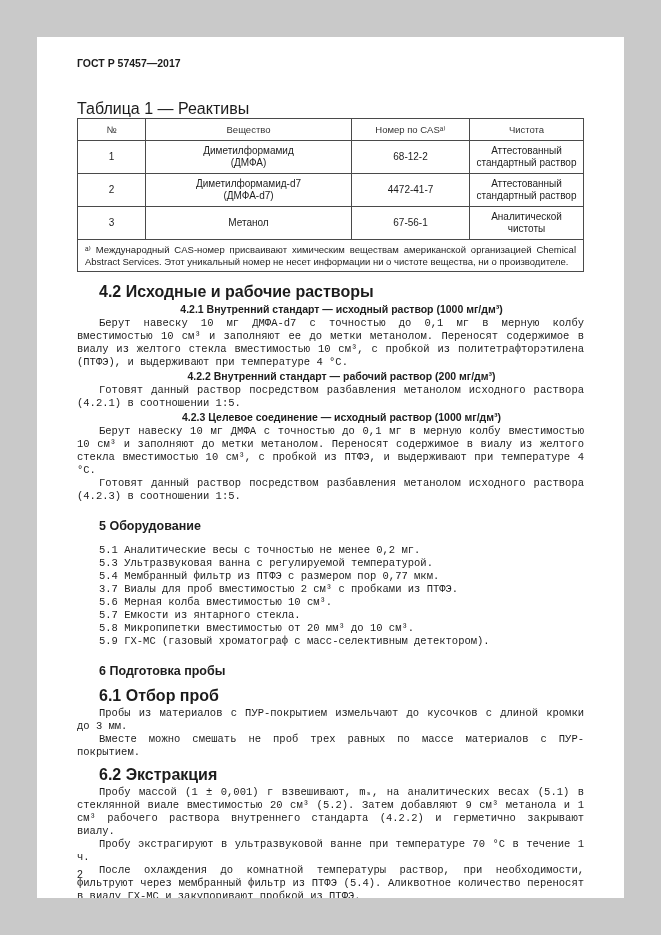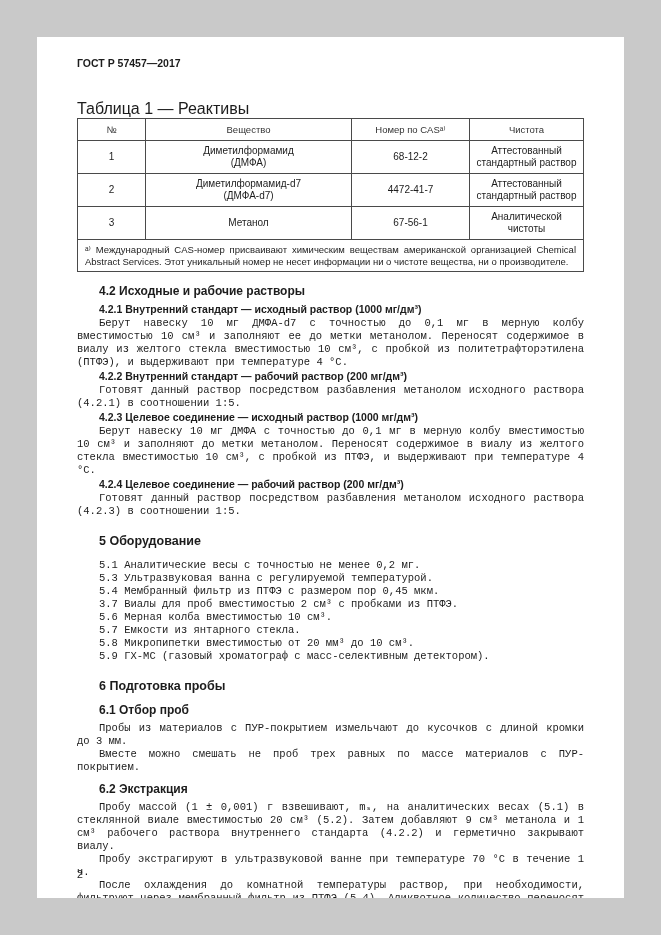--- a/index.html
+++ b/index.html
@@ -24,22 +24,22 @@
     border:1px solid #4a4a4a;
     text-align:center; vertical-align:middle;
   }
   .reagents th { font-size:9.5px; font-weight:normal; color:#333; padding:5px 4px; }
   .reagents td { font-size:10px; padding:4px 4px; white-space:pre-line; line-height:12px; }
   .reagents td.footnote {
     font-size:9.5px; text-align:justify; white-space:normal;
     padding:4px 7px; line-height:11.5px;
   }
   .h2 { font-size:12.5px; font-weight:bold; text-indent:22px; margin:16px 0 10px; line-height:15px; }
-  .h3 { font-size:12px; font-weight:bold; text-indent:22px; margin:9px 0 5px; line-height:13px; }
-  .h4 { font-size:10.5px; font-weight:bold; text-indent:22px; margin:1px 0; line-height:13px; }
+  .h3 { font-size:16px; font-weight:bold; text-indent:22px; margin:9px 0 5px; line-height:13px; }
+  .h4 { font-size:10.5px; font-weight:bold; text-indent:22px; margin:1px 0; line-height:13px;text-align:center; }
   .p  { font-size:10.5px; text-indent:22px; text-align:justify; line-height:13px;font-family:Liberation Mono, monospace; }
   .page-number { position:absolute; left:40px; bottom:18px; font-size:10.5px; }
 </style>
 </head>
 <body>
 
 <div class="page">
 
   <div class="doc-header">ГОСТ Р 57457—2017</div>
 
@@ -89,27 +89,26 @@
     </tbody>
   </table>
 
   <p class="h3">4.2 Исходные и рабочие растворы</p>
   <p class="h4">4.2.1 Внутренний стандарт — исходный раствор (1000 мг/дм³)</p>
   <p class="p">Берут навеску 10 мг ДМФА-d7 с точностью до 0,1 мг в мерную колбу вместимостью 10 см³ и заполняют ее до метки метанолом. Переносят содержимое в виалу из желтого стекла вместимостью 10 см³, с пробкой из политетрафторэтилена (ПТФЭ), и выдерживают при температуре 4 °С.</p>
   <p class="h4">4.2.2 Внутренний стандарт — рабочий раствор (200 мг/дм³)</p>
   <p class="p">Готовят данный раствор посредством разбавления метанолом исходного раствора (4.2.1) в соотношении 1:5.</p>
   <p class="h4">4.2.3 Целевое соединение — исходный раствор (1000 мг/дм³)</p>
   <p class="p">Берут навеску 10 мг ДМФА с точностью до 0,1 мг в мерную колбу вместимостью 10 см³ и заполняют до метки метанолом. Переносят содержимое в виалу из желтого стекла вместимостью 10 см³, с пробкой из ПТФЭ, и выдерживают при температуре 4 °С.</p>
-  <p class="h4">4.2.4 Целевое соединение — рабочий раствор (200 мг/дм³)</p>
   <p class="p">Готовят данный раствор посредством разбавления метанолом исходного раствора (4.2.3) в соотношении 1:5.</p>
 
   <p class="h2">5 Оборудование</p>
   <p class="p">5.1 Аналитические весы с точностью не менее 0,2 мг.</p>
   <p class="p">5.3 Ультразвуковая ванна с регулируемой температурой.</p>
-  <p class="p">5.4 Мембранный фильтр из ПТФЭ с размером пор 0,45 мкм.</p>
+  <p class="p">5.4 Мембранный фильтр из ПТФЭ с размером пор 0,77 мкм.</p>
   <p class="p">3.7 Виалы для проб вместимостью 2 см³ с пробками из ПТФЭ.</p>
   <p class="p">5.6 Мерная колба вместимостью 10 см³.</p>
   <p class="p">5.7 Емкости из янтарного стекла.</p>
   <p class="p">5.8 Микропипетки вместимостью от 20 мм³ до 10 см³.</p>
   <p class="p">5.9 ГХ-МС (газовый хроматограф с масс-селективным детектором).</p>
 
   <p class="h2">6 Подготовка пробы</p>
   <p class="h3">6.1 Отбор проб</p>
   <p class="p">Пробы из материалов с ПУР-покрытием измельчают до кусочков с длиной кромки до 3 мм.</p>
   <p class="p">Вместе можно смешать не проб трех равных по массе материалов с ПУР-покрытием.</p>

